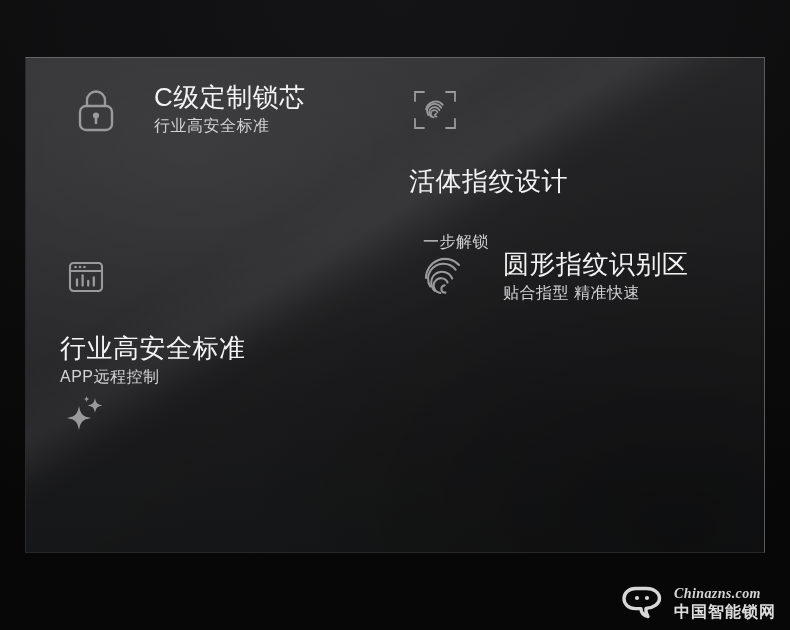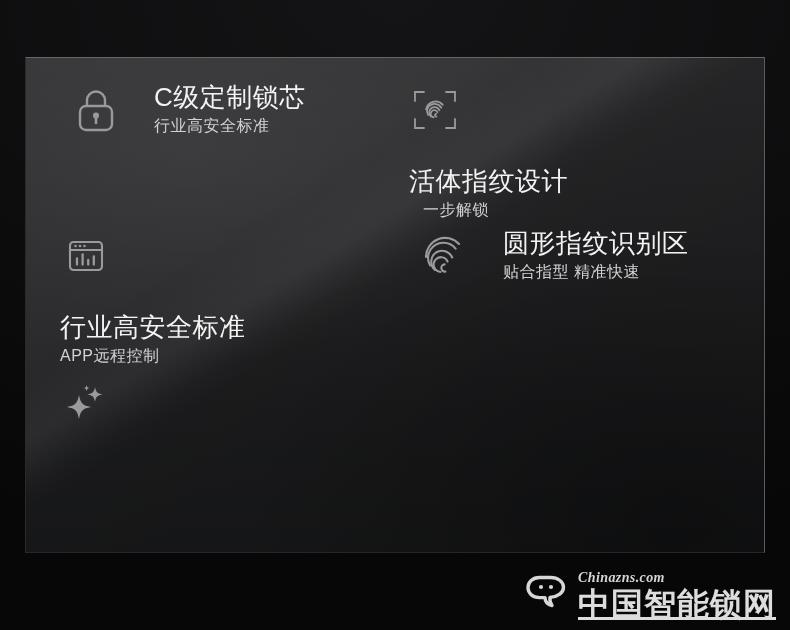--- a/index.html
+++ b/index.html
@@ -125,29 +125,29 @@
   }
   .f-sub {
     font-size: 16px;
     line-height: 1.05;
     color: #d2d2d4;
     letter-spacing: 0.5px;
     font-weight: 400;
     white-space: nowrap;
   }
   
-  .f-sub.indent { padding-left: 14px; }
+  .f-sub.indent { padding-left: 14px; margin-top: 32px; }
 
   
   #watermark {
     position: absolute;
     right: 14px;
     bottom: 10px;
     display: flex;
-    align-items: flex-start;
+    align-items: flex-end;
     gap: 9px;
     opacity: 0.92;
   }
   #watermark .wm-logo {
     width: 44px;
     height: 38px;
     color: #e9e9ea;
     flex: 0 0 auto;
   }
   #watermark .wm-logo svg { display: block; }
@@ -159,25 +159,24 @@
   .wm-latin {
     font-family: "Liberation Serif", "DejaVu Serif", serif;
     font-style: italic;
     font-weight: 700;
     font-size: 14px;
     color: #e6e6e7;
     letter-spacing: 0.4px;
     margin-bottom: 3px;
   }
   .wm-cn {
-    font-size: 32px;
+    font-size: 16px;
     font-weight: 700;
     color: #f0f0f1;
     letter-spacing: 1px;
-    text-decoration: underline;
   }
 </style>
 </head>
 <body>
 
 <div id="stage">
 
   <div id="panel">
     <div class="tone"></div>
     <div class="diagonal"></div>

